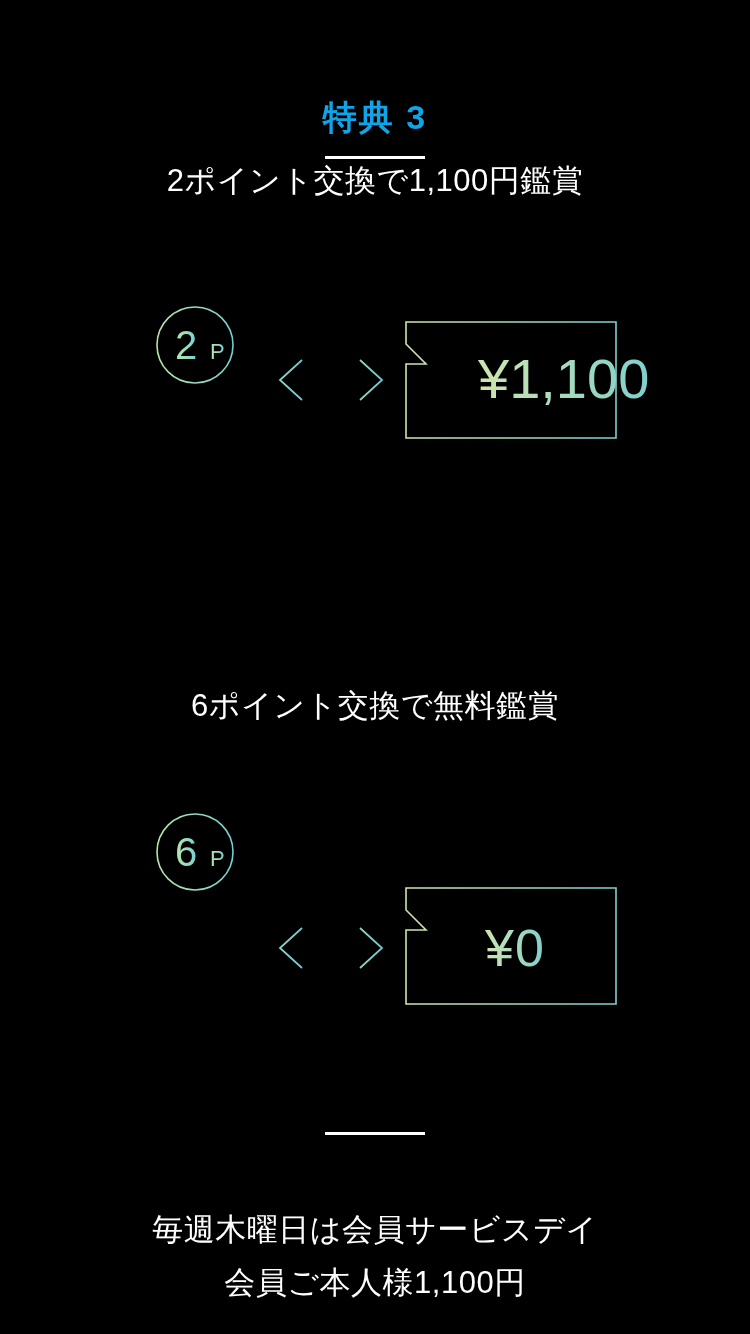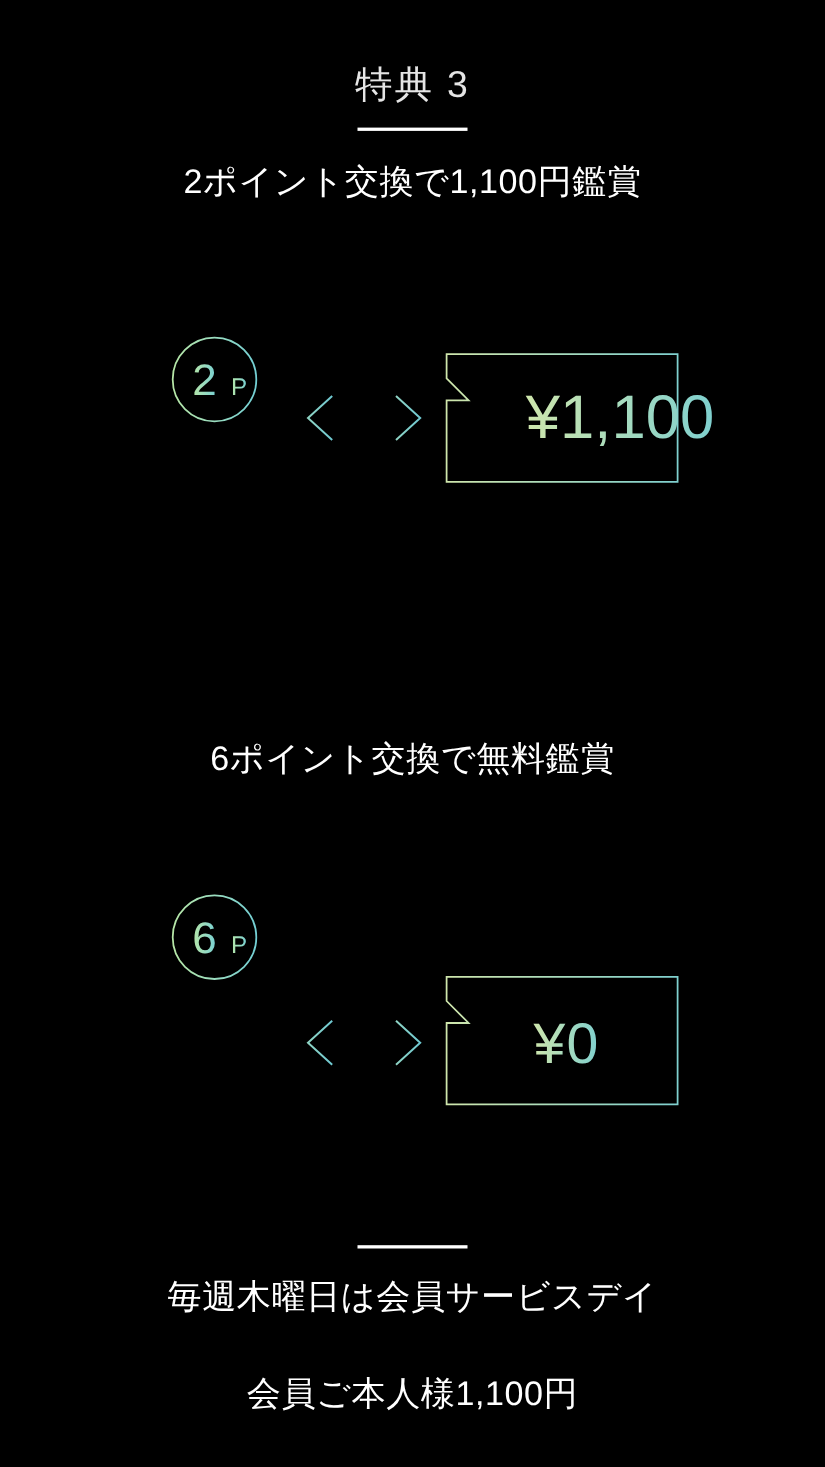--- a/index.html
+++ b/index.html
@@ -40,42 +40,44 @@
   .content { position:relative; z-index:2; width:750px; height:1334px; }
 
   
   .benefit-head {
     position:absolute;
     left:0; width:750px;
     text-align:center;
   }
   .benefit-head .title {
     font-size:34px;
-    font-weight:400;
+    font-weight:700;
     letter-spacing:2px;
     line-height:1;
-    color:#e5e5e5;
+    color:#0ea5e9;
     display:block;
+    margin-top:40px;
   }
   .benefit-head .rule {
     display:block;
     width:100px;
     height:3px;
     background:#ffffff;
     margin:22px auto 0;
   }
   .benefit-sub {
     position:absolute;
     left:0; width:750px;
     text-align:center;
     font-size:31px;
     font-weight:400;
     letter-spacing:0.5px;
     line-height:1.42;
     color:#ffffff;
+    margin-top:16px;
   }
 
   
   .illus { position:absolute; left:0; width:750px; }
   .illus svg { display:block; margin:0 auto; overflow:visible; }
 
   .coin-num { font-size:40px; letter-spacing:0; }
   .coin-p   { font-size:22px; }
   .yen-amt  { font-size:56px; letter-spacing:0px; }
   .yen-amt-sm { font-size:52px; letter-spacing:1px; }
@@ -188,16 +190,16 @@
         <line x1="311" y1="98" x2="311" y2="174" stroke="url(#hTicket)" stroke-width="1.6" stroke-dasharray="22 14"></line>
         <text x="355" y="156" class="yen-amt-sm" fill="url(#hTicket)" text-anchor="start" font-family="'Liberation Sans',sans-serif">¥0</text>
       </g>
     </svg>
   </div>
 
   <div class="benefit-head" style="top:1110px;">
     <span class="rule"></span>
   </div>
 
-  <div class="benefit-sub" style="top:1160px;font-family:Liberation Mono, monospace;">毎週木曜日は会員サービスデイ</div>
+  <div class="benefit-sub" style="top:1192px;">毎週木曜日は会員サービスデイ</div>
   <div class="benefit-sub" style="top:1245px;">会員ご本人様1,100円</div>
 
 </div>
 
 </body></html>

